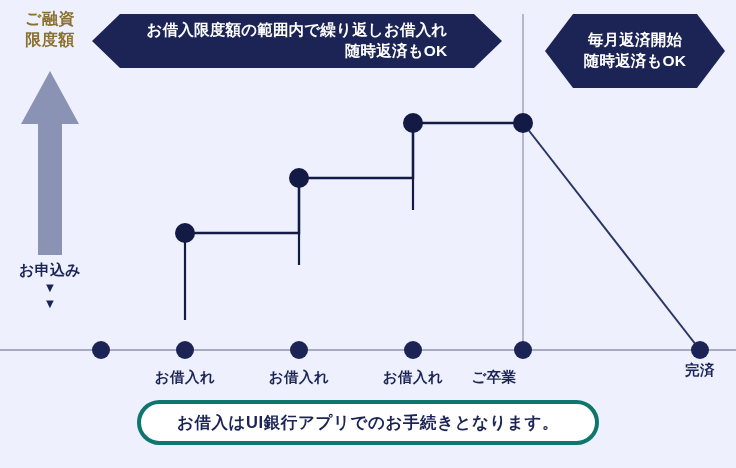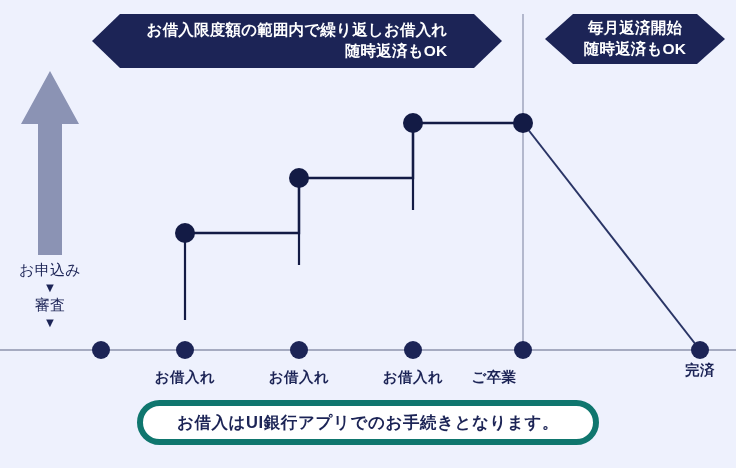--- a/index.html
+++ b/index.html
@@ -51,37 +51,37 @@
   }
   .banner-main {
     left: 92px; top: 14px;
     width: 410px; height: 54px;
     clip-path: polygon(0% 50%, 28px 0%, calc(100% - 28px) 0%, 100% 50%, calc(100% - 28px) 100%, 28px 100%);
     padding: 0 30px;
     text-align: right;
   }
   .banner-right {
     left: 545px; top: 14px;
-    width: 180px; height: 50px;
+    width: 180px; height: 74px;
     clip-path: polygon(0% 50%, 28px 0%, calc(100% - 28px) 0%, 100% 50%, calc(100% - 28px) 100%, 28px 100%);
     padding: 0 24px;
   }
 
   
   .stage-col {
     position: absolute;
     left: 4px;
     top: 262px;
     width: 92px;
     text-align: center;
     color: #1c2456;
   }
   .stage-label {
     font-size: 15px;
-    font-weight: 400;
+    font-weight: 700;
     line-height: 1.1;
     letter-spacing: 0.3px;
   }
   .stage-arrow {
     font-size: 13px;
     line-height: 1.15;
     color: #1c2456;
     margin: 2px 0;
   }
 
@@ -95,21 +95,21 @@
     text-align: right;
     transform: translateX(-50%);
     white-space: nowrap;
   }
 
   
   .note {
     position: absolute;
     left: 137px; top: 400px;
     width: 462px; height: 45px;
-    border: 6px solid #0f766e;
+    border: 4px solid #0f766e;
     border-radius: 24px;
     background: #ffffff;
     color: #1c2456;
     font-size: 16.5px;
     font-weight: 700;
     display: flex;
     align-items: center;
     justify-content: center;
     letter-spacing: 0.6px;
   }
@@ -141,30 +141,31 @@
     <circle cx="523" cy="123" r="10" fill="#131b45"></circle>
 
     <circle cx="101" cy="350" r="9" fill="#1c2456"></circle>
     <circle cx="185" cy="350" r="9" fill="#1c2456"></circle>
     <circle cx="299" cy="350" r="9" fill="#1c2456"></circle>
     <circle cx="413" cy="350" r="9" fill="#1c2456"></circle>
     <circle cx="523" cy="350" r="9" fill="#1c2456"></circle>
     <circle cx="700" cy="350" r="9" fill="#1c2456"></circle>
   </svg>
 
+  <div class="limit-title">ご融資
+限度額</div>
 
   <div class="banner banner-main">お借入限度額の範囲内で繰り返しお借入れ
 随時返済もOK</div>
   <div class="banner banner-right">毎月返済開始
 随時返済もOK</div>
 
   <div class="stage-col">
     <div class="stage-label">お申込み</div>
     <div class="stage-arrow">▼</div>
-    <div class="stage-label">審査</div>
     <div class="stage-arrow">▼</div>
   </div>
 
   <div class="axis-label" style="left:185px; top:368px;">お借入れ</div>
   <div class="axis-label" style="left:299px; top:368px;">お借入れ</div>
   <div class="axis-label" style="left:413px; top:368px;">お借入れ</div>
   <div class="axis-label" style="left:494px; top:368px;">ご卒業</div>
   <div class="axis-label" style="left:700px; top:361px;">完済</div>
 
   <div class="note">お借入はUI銀行アプリでのお手続きとなります。</div>

